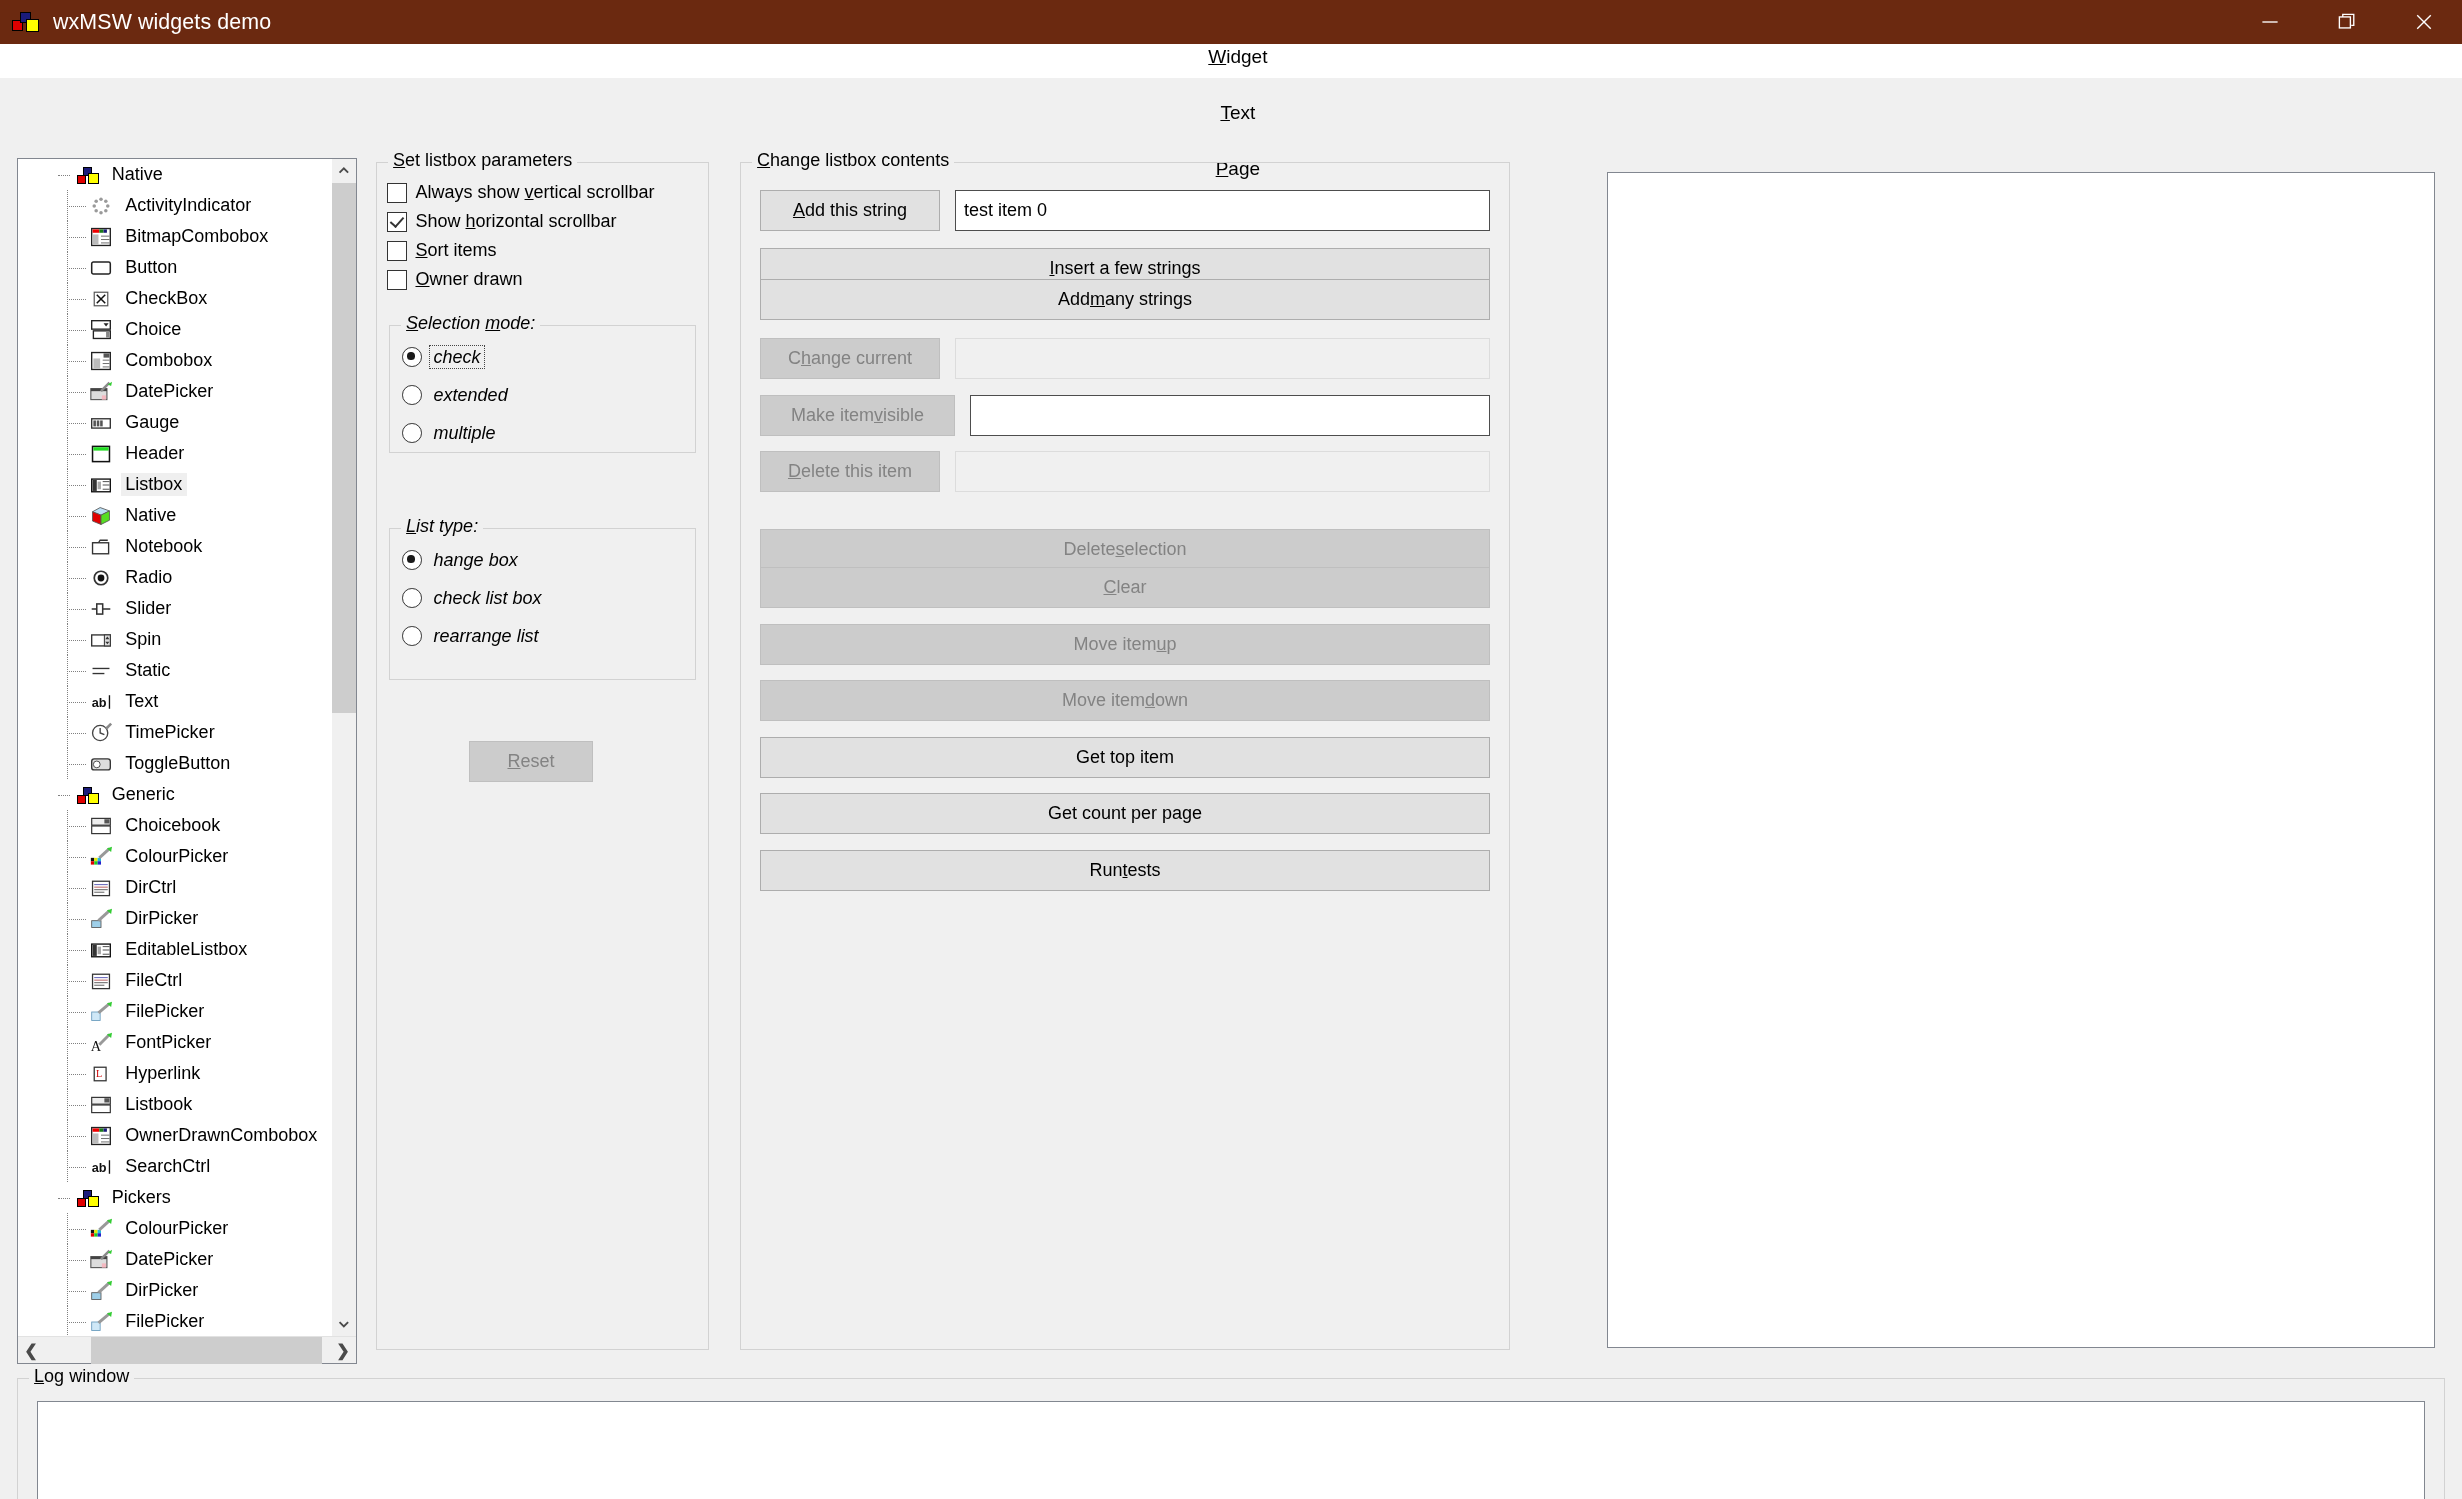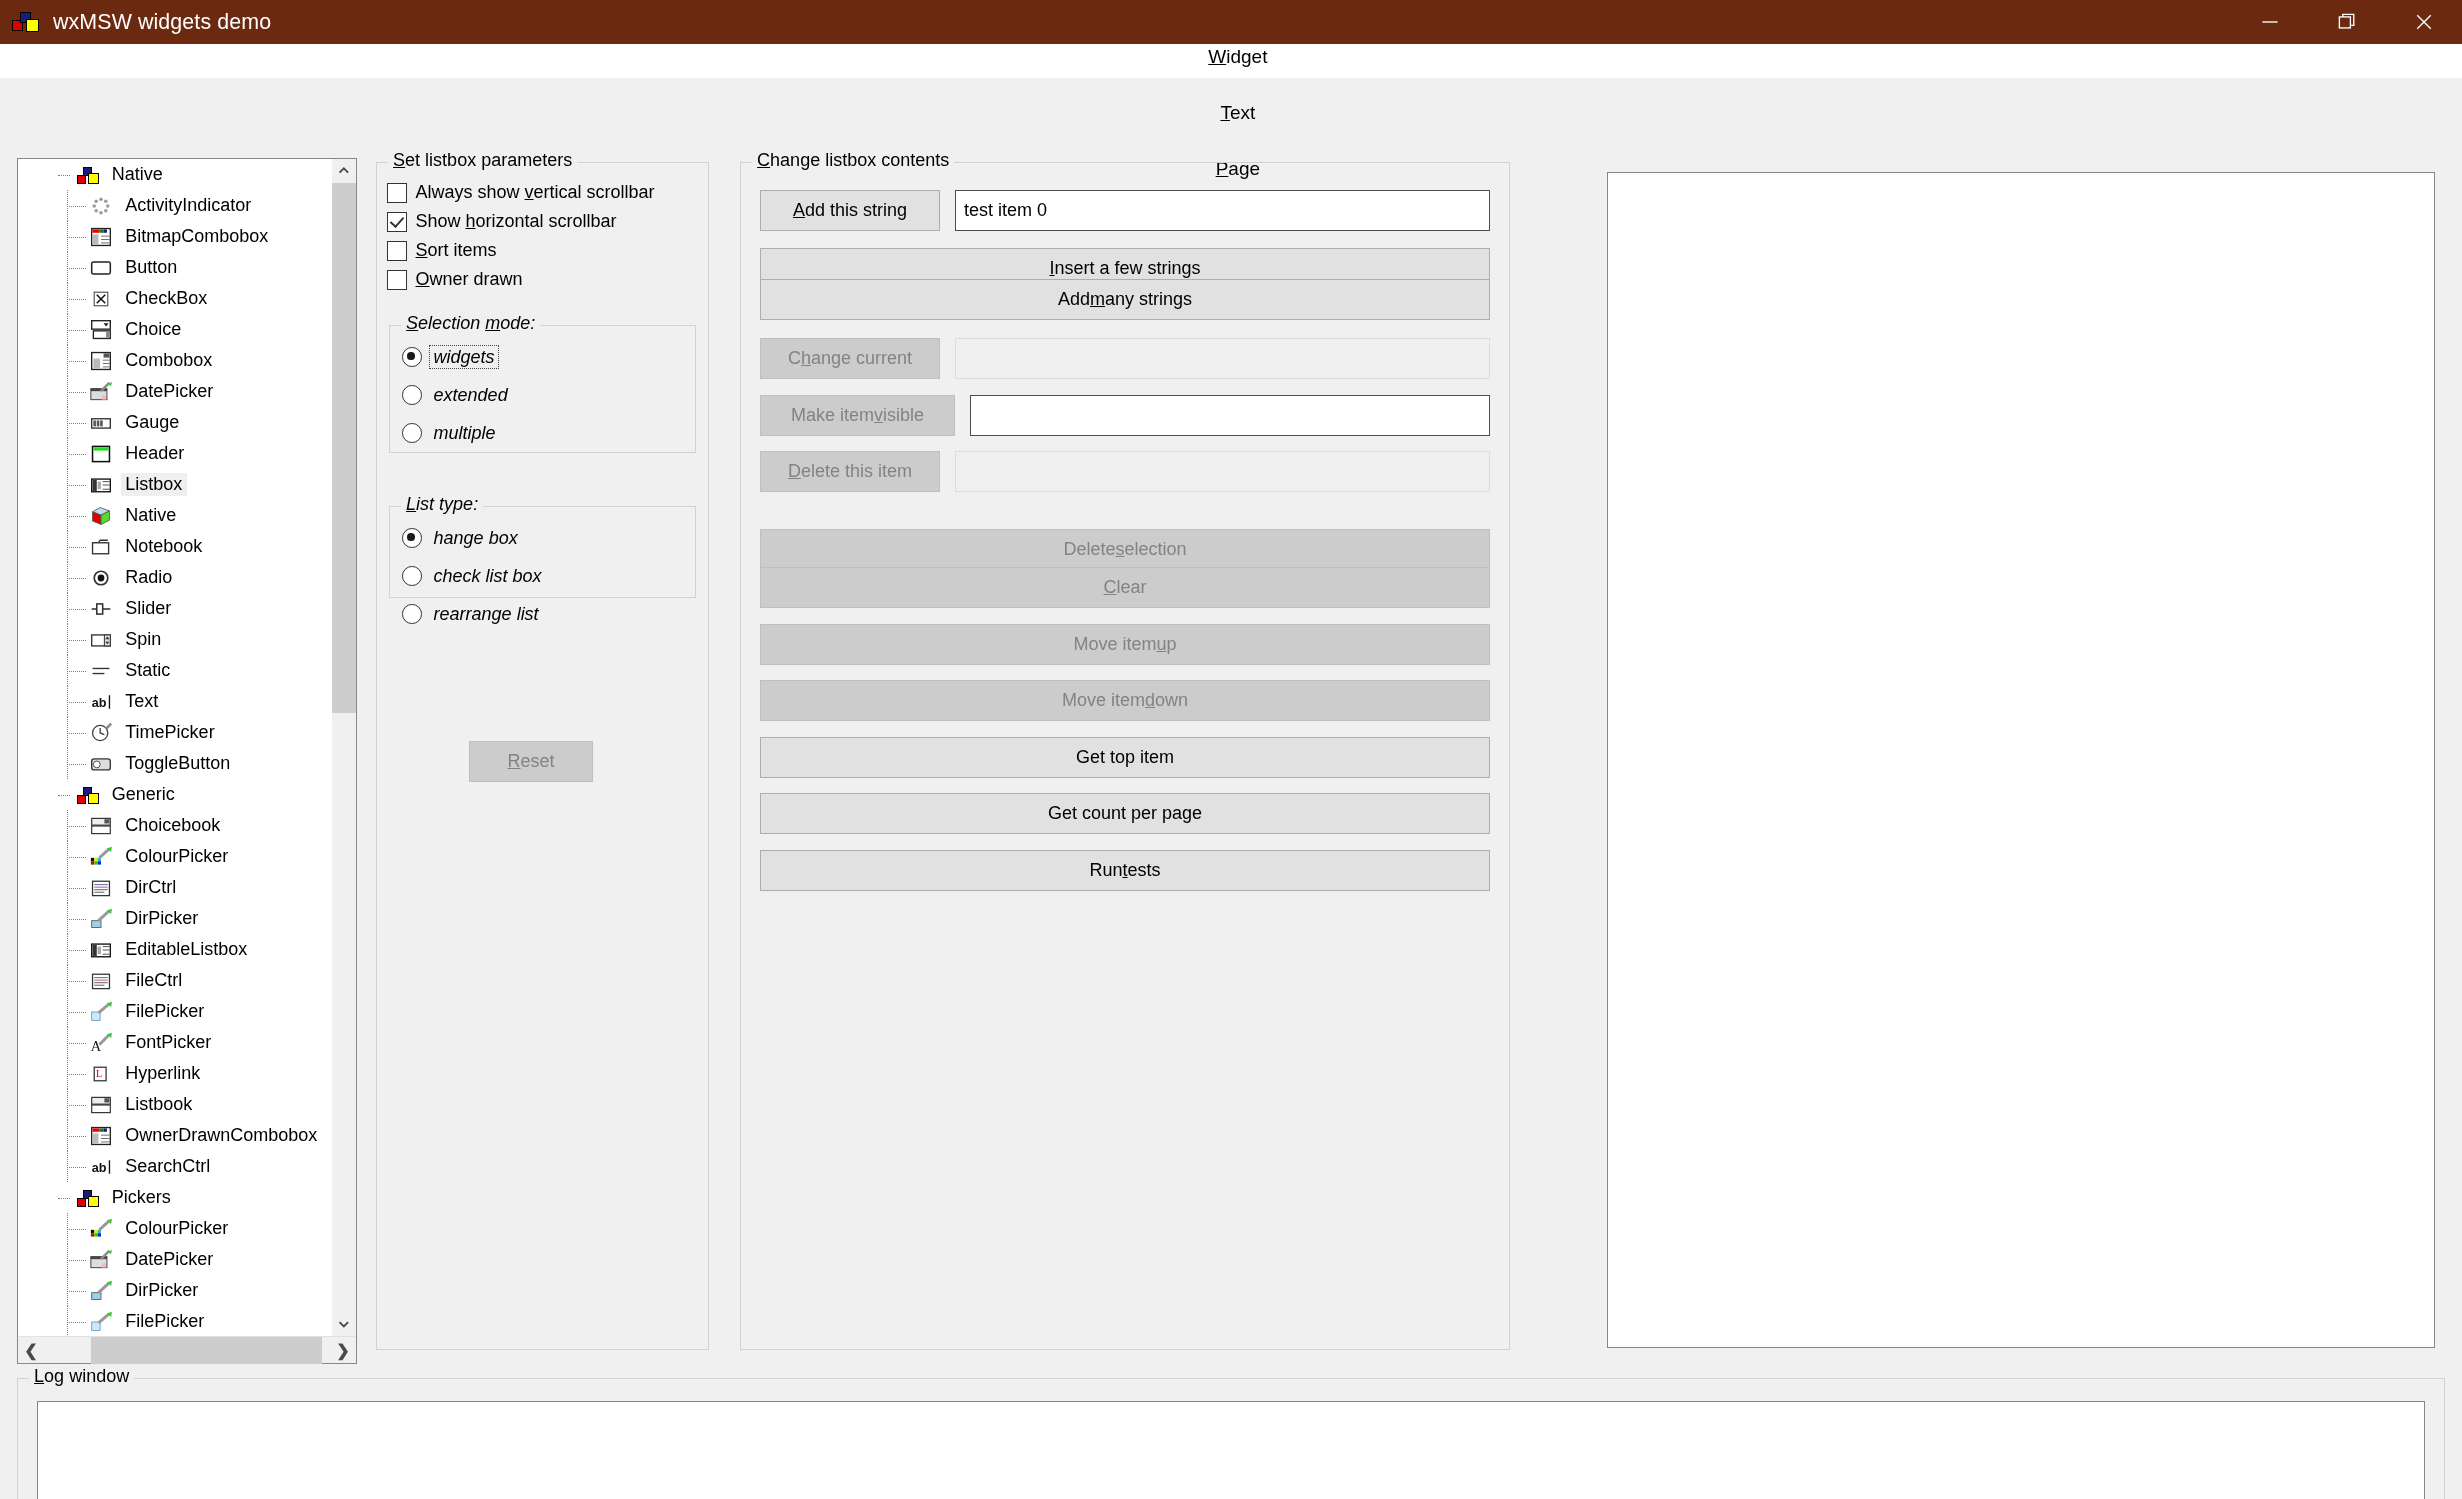--- a/index.html
+++ b/index.html
@@ -829,34 +829,34 @@
         <div class="chk-box"></div>
         <div class="chk-label"><u>O</u>wner drawn</div>
       </div>
     </div>
 
     <div class="subgroup" style="top:162px; height:128px;">
       <div class="gb-title"><u>S</u>election <u>m</u>ode:</div>
       <div style="position:absolute; left:0; top:12px; right:0;">
         <div class="rad-row">
           <div class="rad-box checked"></div>
-          <div class="rad-label focused">widgets</div>
+          <div class="rad-label focused">check</div>
         </div>
         <div class="rad-row">
           <div class="rad-box"></div>
           <div class="rad-label">extended</div>
         </div>
         <div class="rad-row">
           <div class="rad-box"></div>
           <div class="rad-label">multiple</div>
         </div>
       </div>
     </div>
 
-    <div class="subgroup" style="top:343px; height:92px;">
+    <div class="subgroup" style="top:365px; height:152px;">
       <div class="gb-title"><u>L</u>ist type:</div>
       <div style="position:absolute; left:0; top:12px; right:0;">
         <div class="rad-row">
           <div class="rad-box checked"></div>
           <div class="rad-label">hange box</div>
         </div>
         <div class="rad-row">
           <div class="rad-box"></div>
           <div class="rad-label">check list box</div>
         </div>

